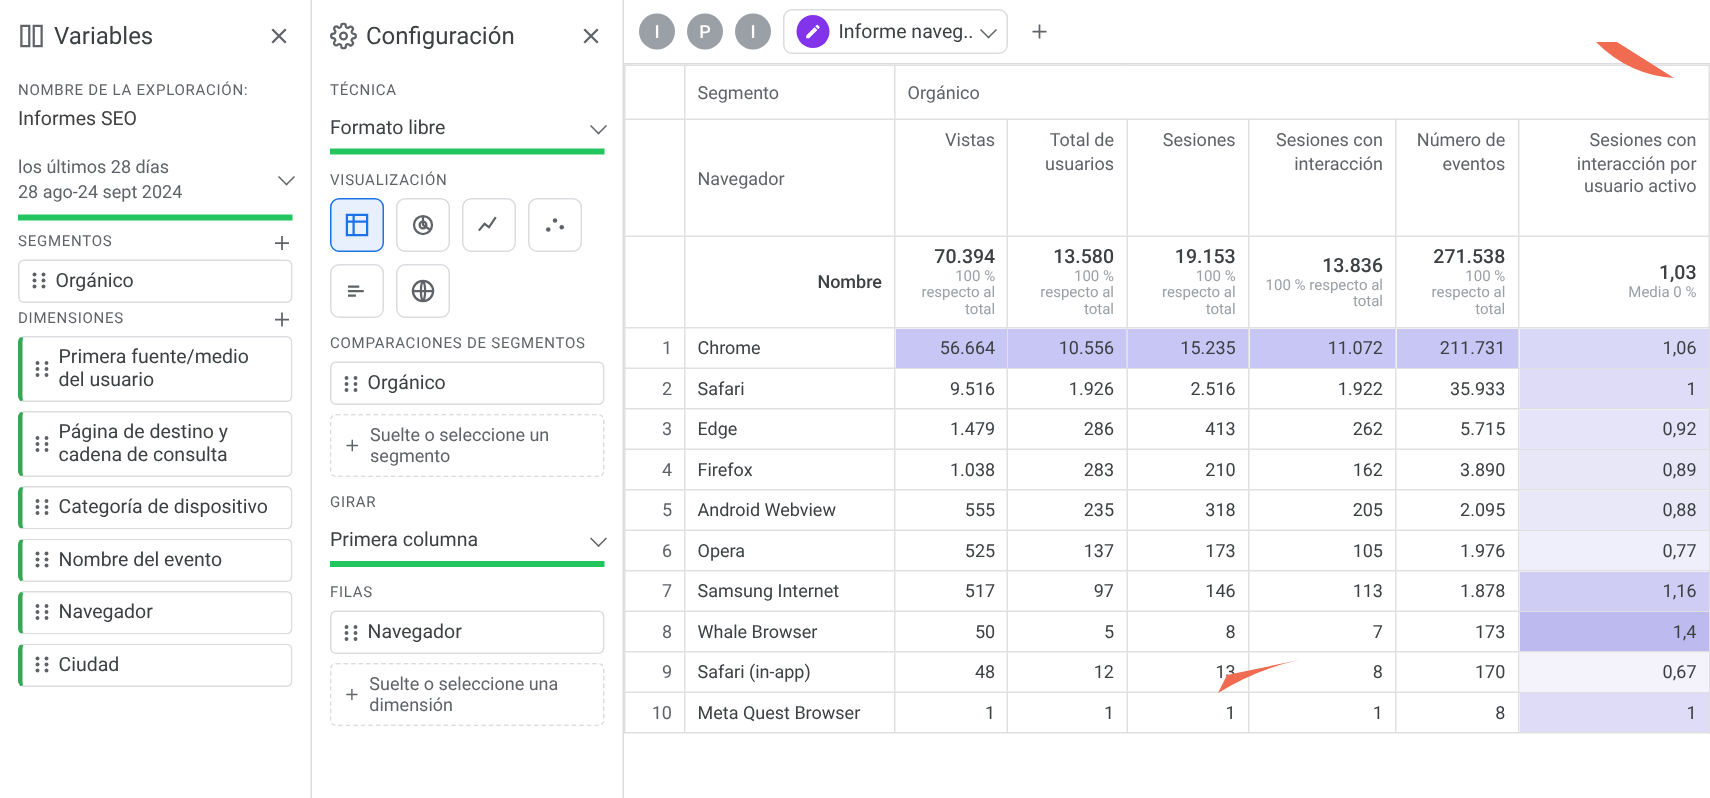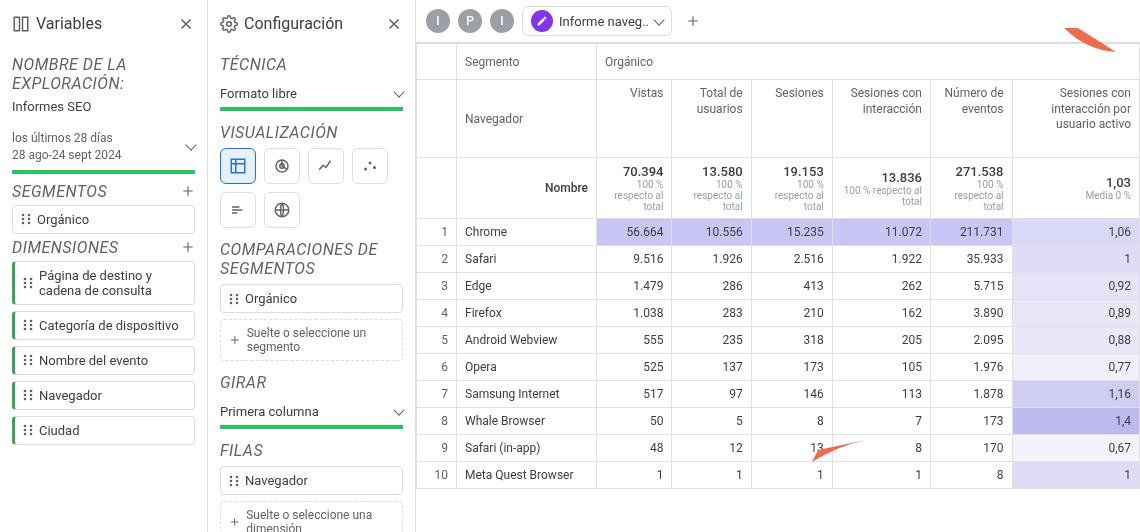--- a/index.html
+++ b/index.html
@@ -7,21 +7,21 @@
   .app { display: flex; height: 100%; }
 
   
   .panel { border-right: 1px solid #dadce0; height: 100%; overflow: hidden; padding: 10px 12px 0 12px; }
   .panel-variables { width: 208px; }
   .panel-config { width: 208px; }
   .panel-header { display: flex; align-items: center; justify-content: space-between; padding: 4px 0 10px 0; }
   .panel-title { display: flex; align-items: center; gap: 6px; font-size: 16px; font-weight: 400; color: #3c4043; }
   .close-x { width: 18px; height: 18px; cursor: pointer; stroke: #5f6368; }
 
-  .section-label { font-size: 16px; letter-spacing: 0.5px; color: #5f6368; margin: 12px 0 6px 0; text-transform: uppercase; font-style: italic; }
+  .section-label { font-size: 10px; letter-spacing: 0.5px; color: #5f6368; margin: 12px 0 6px 0; text-transform: uppercase; }
   .explore-name { font-size: 13px; color: #404040; margin-bottom: 10px; }
 
   .select-row { display: flex; align-items: center; justify-content: space-between; border-bottom: 4px solid #22c55e; padding: 6px 0; margin-bottom: 4px; cursor: pointer; }
   .select-row-text { font-size: 12px; color: #5f6368; line-height: 1.4; }
   .dropdown-caret { width: 8px; height: 8px; border: solid #5f6368; border-width: 0 1px 1px 0; transform: rotate(45deg); margin-top: -3px; }
 
   .plus-icon { width: 14px; height: 14px; cursor: pointer; stroke: #5f6368; }
 
   .chip-list { display: flex; flex-direction: column; gap: 6px; }
   .chip { display: flex; align-items: center; gap: 6px; border: 1px solid #dadce0; border-radius: 4px; padding: 6px 8px; font-size: 13px; background: #fff; cursor: grab; }
@@ -116,20 +116,31 @@
       </div>
     </div>
 
     <div class="panel-header" style="padding-bottom:4px">
       <div class="section-label" style="margin:0">DIMENSIONES</div>
       <svg class="plus-icon" viewBox="0 0 24 24" fill="none" stroke-width="2">
           <path d="M12 4v16M4 12h16"></path>
         </svg>
     </div>
     <div class="chip-list" id="dim-list">
+        <div class="chip green">
+          <svg class="grip-icon" viewBox="0 0 10 12">
+            <circle cx="2" cy="2" r="1.3"></circle>
+            <circle cx="8" cy="2" r="1.3"></circle>
+            <circle cx="2" cy="6" r="1.3"></circle>
+            <circle cx="8" cy="6" r="1.3"></circle>
+            <circle cx="2" cy="10" r="1.3"></circle>
+            <circle cx="8" cy="10" r="1.3"></circle>
+          </svg>
+          <span>Primera fuente/medio del usuario</span>
+        </div>
         <div class="chip green">
           <svg class="grip-icon" viewBox="0 0 10 12">
             <circle cx="2" cy="2" r="1.3"></circle>
             <circle cx="8" cy="2" r="1.3"></circle>
             <circle cx="2" cy="6" r="1.3"></circle>
             <circle cx="8" cy="6" r="1.3"></circle>
             <circle cx="2" cy="10" r="1.3"></circle>
             <circle cx="8" cy="10" r="1.3"></circle>
           </svg>
           <span>Página de destino y cadena de consulta</span>

